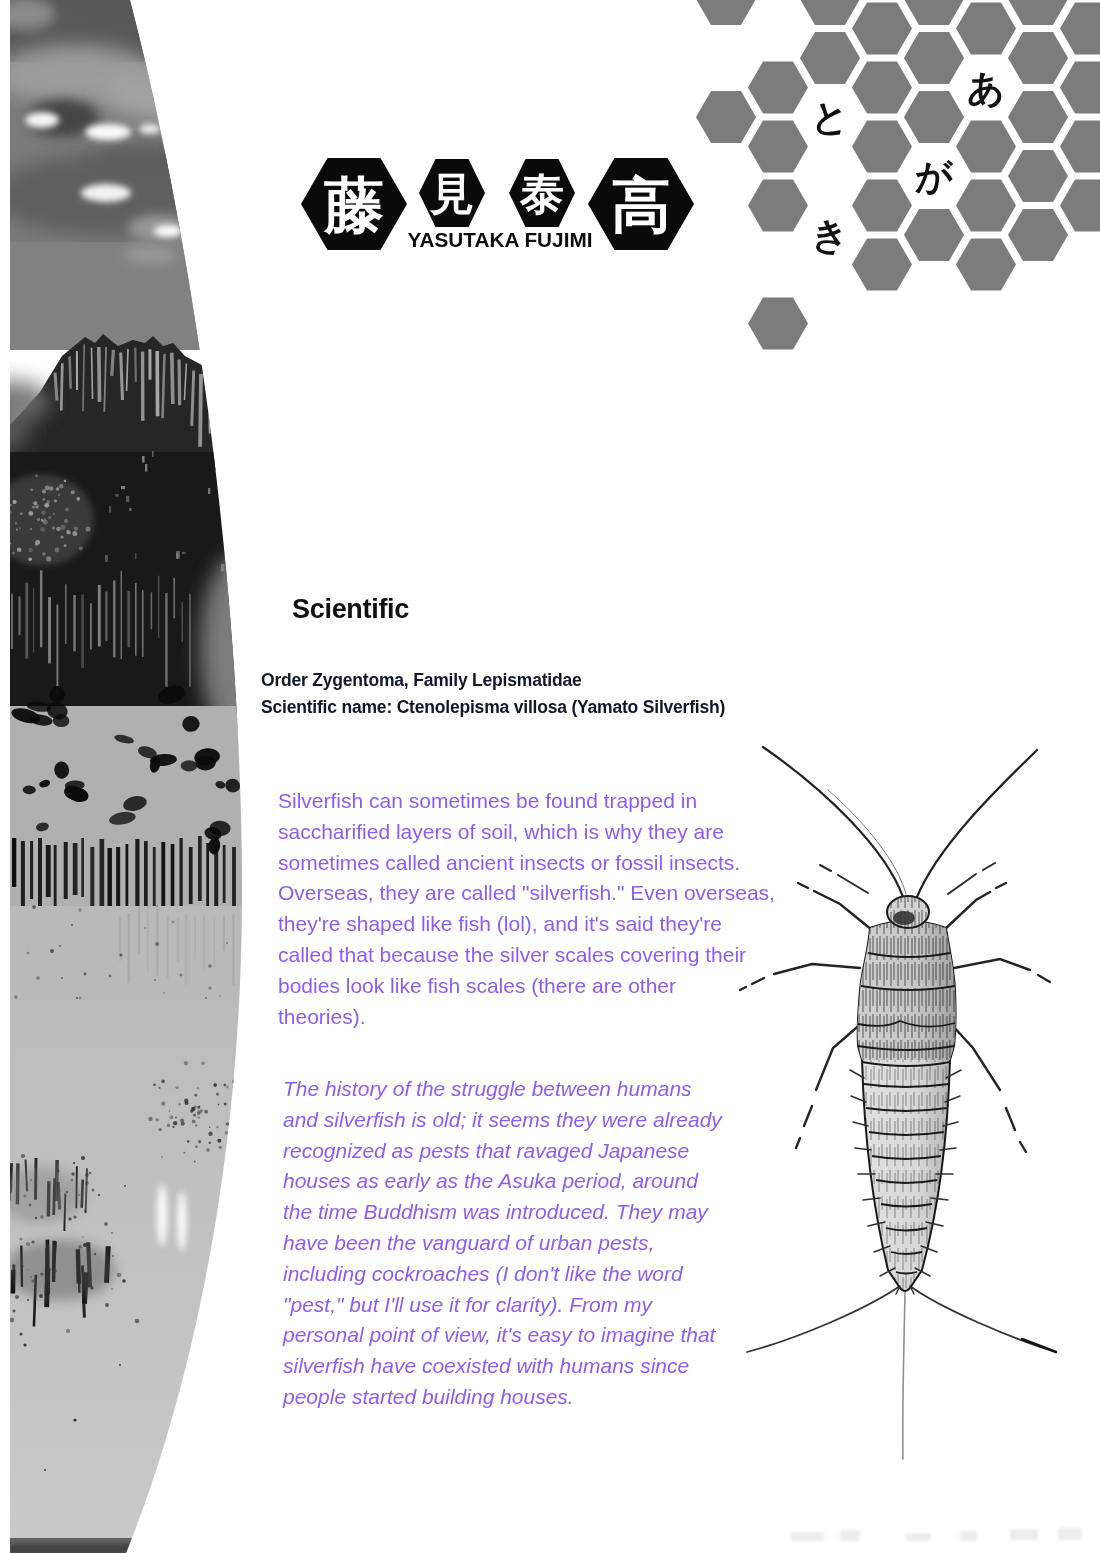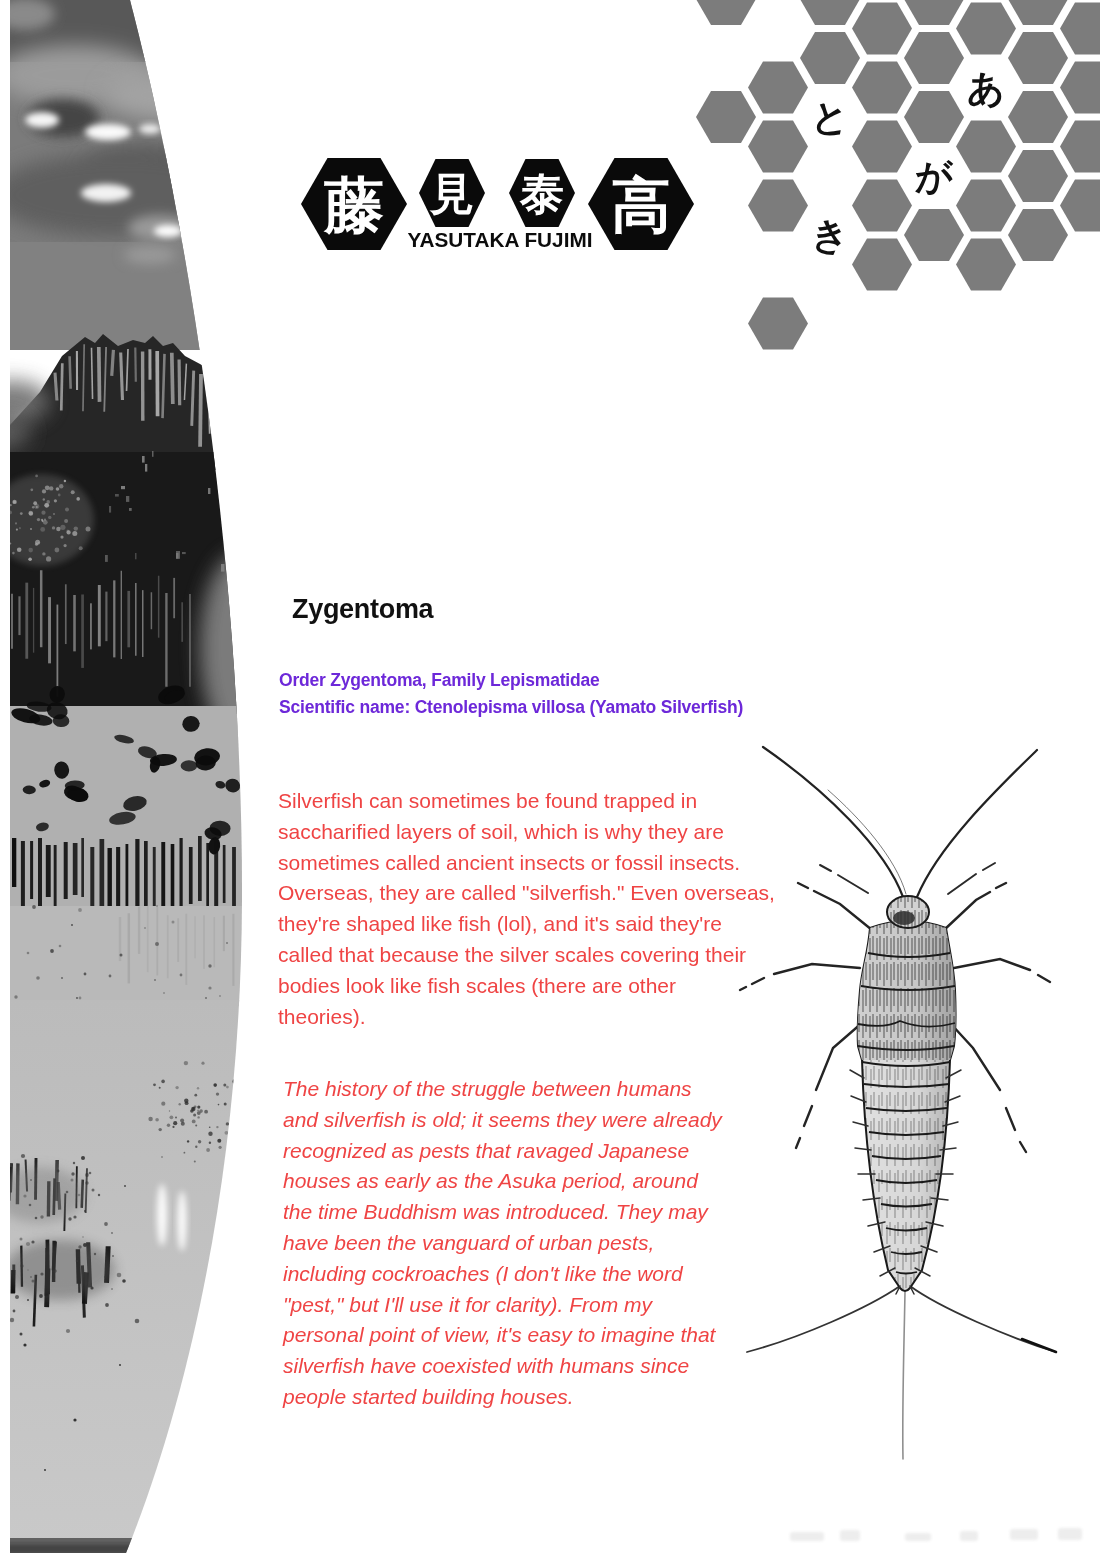--- a/index.html
+++ b/index.html
@@ -4,23 +4,23 @@
 <style>
   html,body{margin:0;padding:0;background:#fff;}
   #page{position:relative;width:1100px;height:1553px;background:#ffffff;overflow:hidden;
         font-family:"Liberation Sans",sans-serif;color:#1c1c1c;}
   svg{display:block;}
   .abs{position:absolute;}
   #strip-svg{left:0;top:0;}
   #badge-svg{left:292px;top:150px;}
   #honeycomb-svg{left:660px;top:0;}
   #title{left:292px;top:594px;font-size:27px;font-weight:bold;letter-spacing:-0.3px;color:#111;}
-  #taxonomy{left:279px;top:667px;font-size:17.5px;font-weight:bold;line-height:27px;color:#6d28d9;
+  #taxonomy{left:261px;top:667px;font-size:17.5px;font-weight:bold;line-height:27px;color:#0f172a;
             white-space:pre-line;letter-spacing:-0.2px;}
-  .para{font-size:21px;line-height:30.8px;white-space:pre-line;width:560px;color:#ef4444;}
+  .para{font-size:21px;line-height:30.8px;white-space:pre-line;width:560px;color:#8b5cf6;}
   #para1{left:278px;top:786px;}
   #para2{left:283px;top:1074px;font-style:italic;}
   #bug-svg{left:700px;top:728px;}
   .smudge{position:absolute;background:#ededed;border-radius:3px;filter:blur(1.5px);}
 </style>
 </head>
 <body>
 
 <div id="page">
 
@@ -548,21 +548,21 @@
         <text x="170" y="130" text-anchor="middle" font-size="37" font-weight="600" font-family="'DejaVu Serif',serif" fill="#111111">と</text>
         <polygon points="296,87.5 311,61.5 341,61.5 356,87.5 341,113.5 311,113.5" fill="#ffffff"></polygon>
         <text x="326" y="100.5" text-anchor="middle" font-size="37" font-weight="600" font-family="'DejaVu Serif',serif" fill="#111111">あ</text>
         <polygon points="244,176 259,150 289,150 304,176 289,202 259,202" fill="#ffffff"></polygon>
         <text x="274" y="189" text-anchor="middle" font-size="37" font-weight="600" font-family="'DejaVu Serif',serif" fill="#111111">が</text>
         <polygon points="140,235 155,209 185,209 200,235 185,261 155,261" fill="#ffffff"></polygon>
         <text x="170" y="248" text-anchor="middle" font-size="37" font-weight="600" font-family="'DejaVu Serif',serif" fill="#111111">き</text>
       </g>
   </svg>
 
-  <div id="title" class="abs">Zygentoma</div>
+  <div id="title" class="abs">Scientific</div>
 
   <div id="taxonomy" class="abs">Order Zygentoma, Family Lepismatidae
 Scientific name: Ctenolepisma villosa (Yamato Silverfish)</div>
 
   <div id="para1" class="abs para">Silverfish can sometimes be found trapped in
 saccharified layers of soil, which is why they are
 sometimes called ancient insects or fossil insects.
 Overseas, they are called "silverfish." Even overseas,
 they're shaped like fish (lol), and it's said they're
 called that because the silver scales covering their

